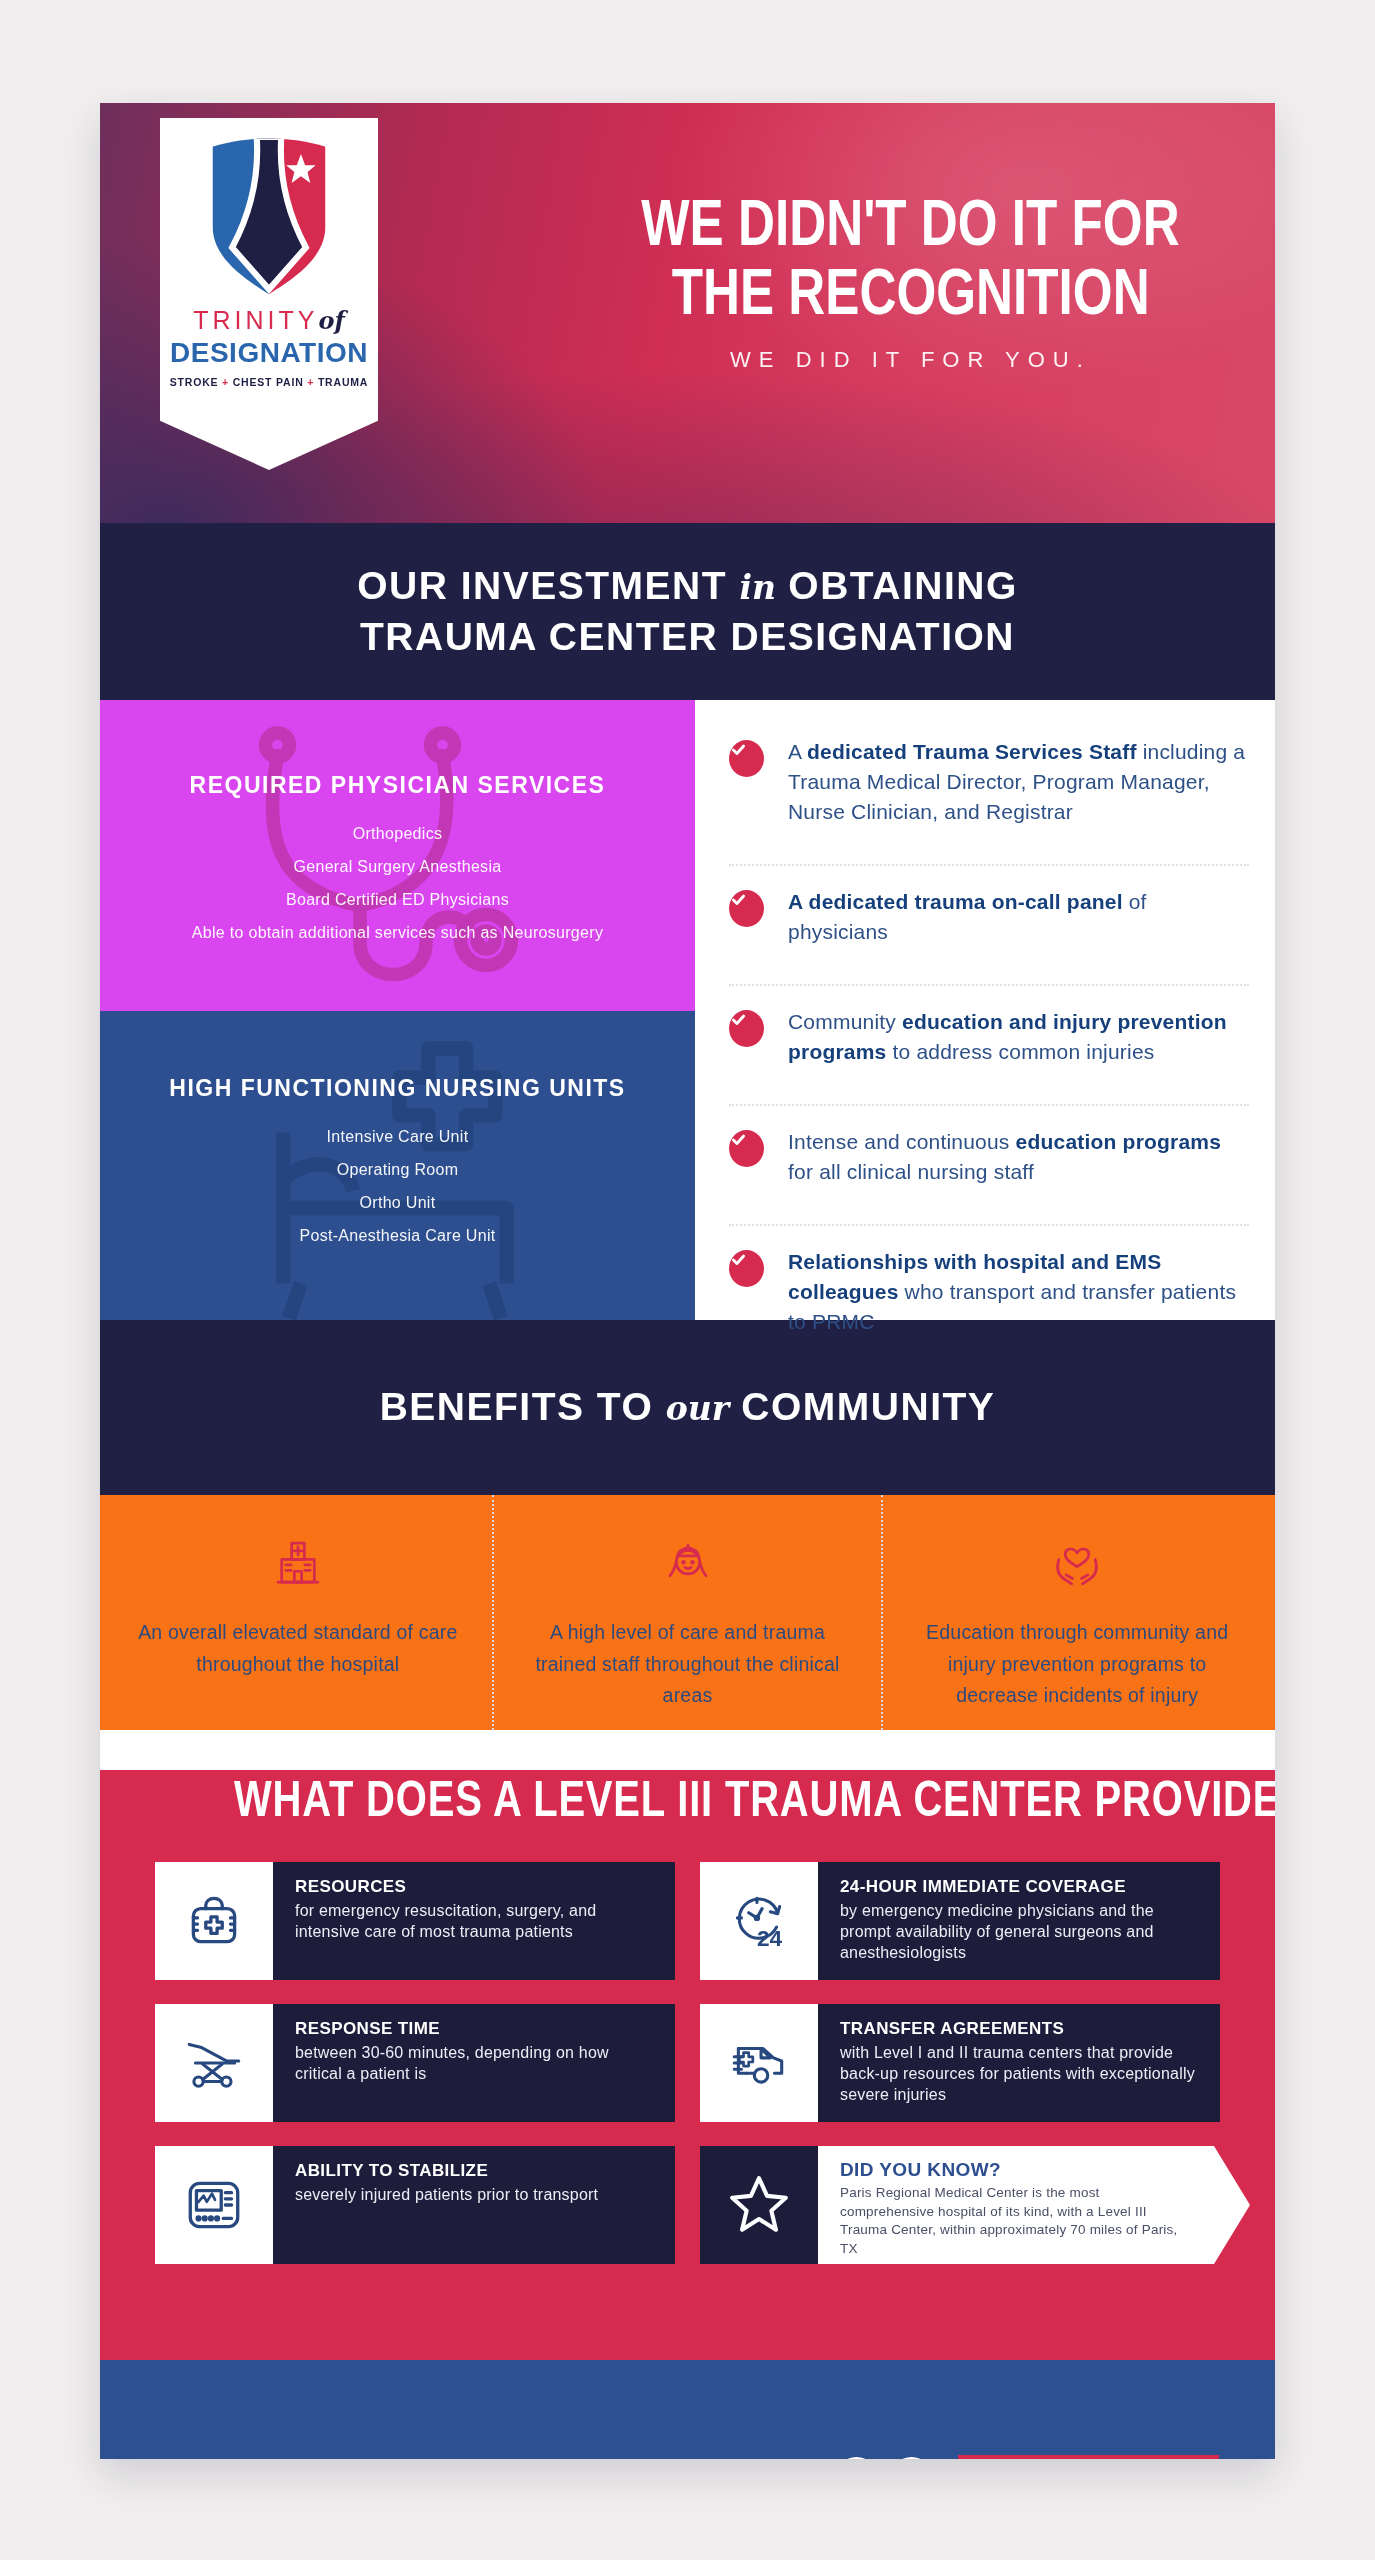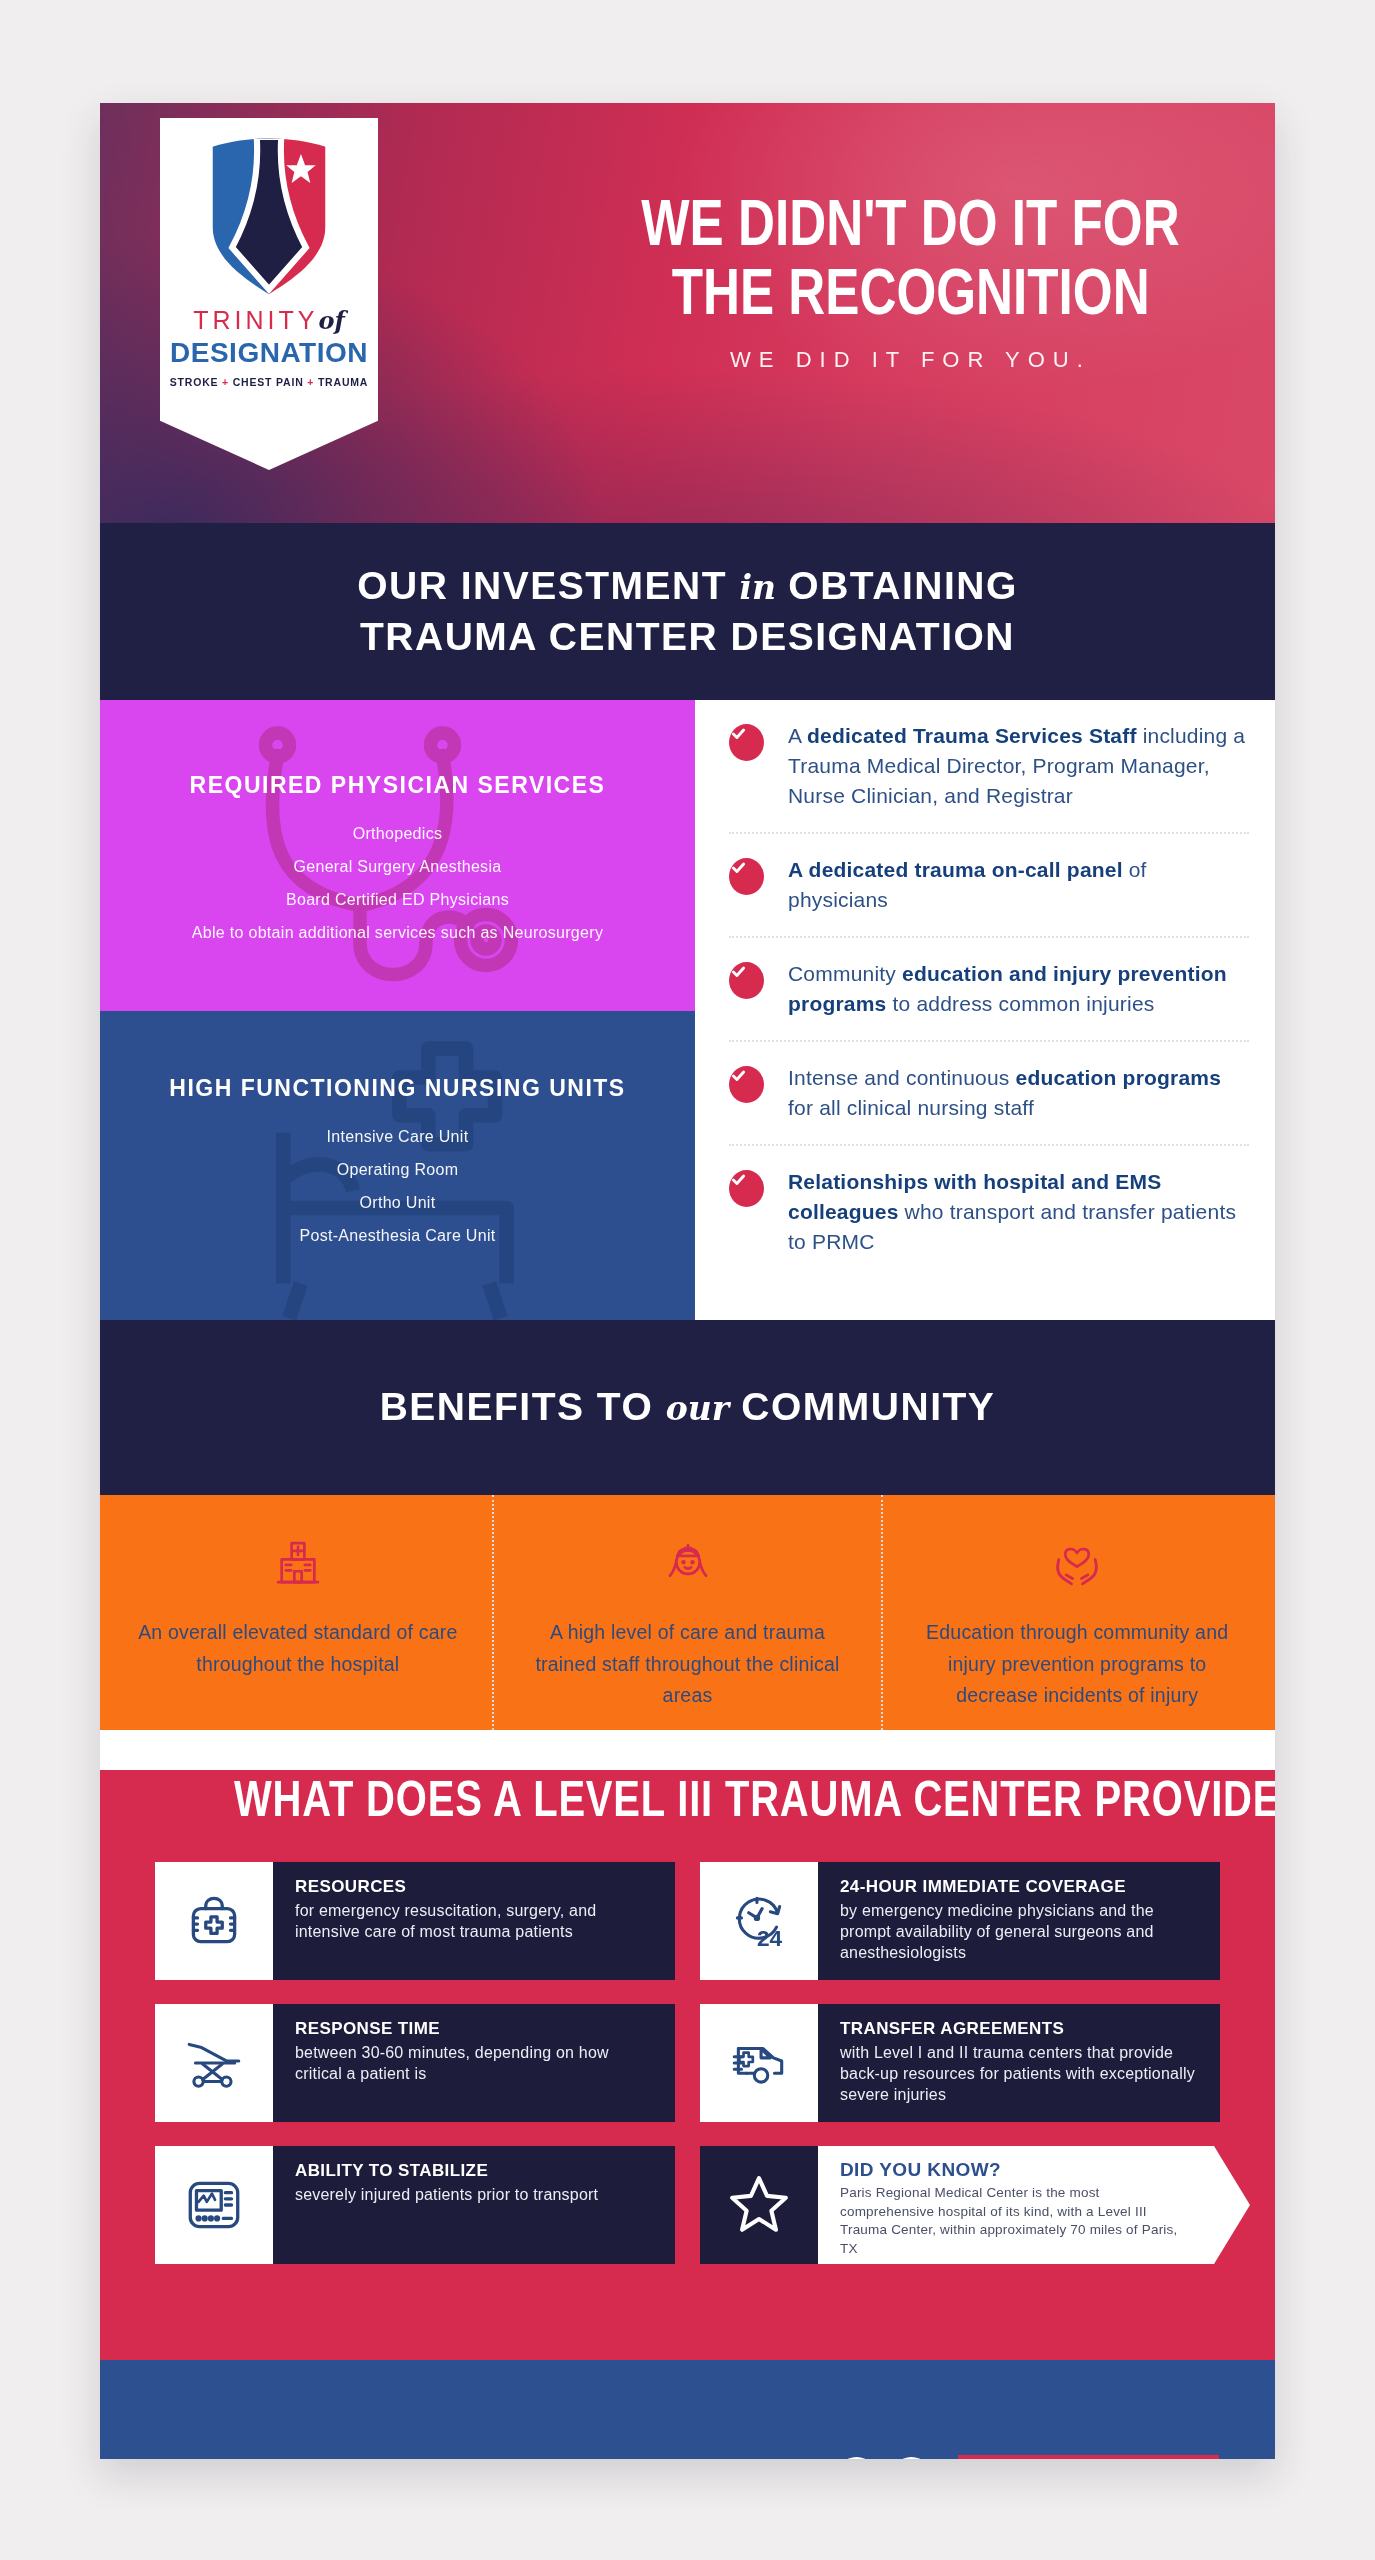--- a/index.html
+++ b/index.html
@@ -55,21 +55,21 @@
   .blue-box .box-inner{padding-top:64px;}
   .box-title{font-size:23px;font-weight:800;letter-spacing:1.5px;}
   .box-list{list-style:none;margin:26px 0 0;padding:0;}
   .box-list li{font-size:16px;color:rgba(255,255,255,.95);margin-top:15px;letter-spacing:.3px;}
   .box-list li:first-child{margin-top:0;}
   .watermark{position:absolute;z-index:1;opacity:.30;}
   .red-box .watermark{left:110px;top:18px;color:#8e1634;}
   .blue-box .watermark{left:140px;top:26px;color:#1d3a6e;opacity:.45;}
   
   .checklist{flex:1;background:#fff;padding:0 26px 0 34px;display:flex;flex-direction:column;}
-  .check-row{display:flex;gap:24px;padding:21px 0;align-items:flex-start;}
+  .check-row{display:flex;gap:24px;padding:21px 0;align-items:flex-start;margin-top:16px;}
   .check-row + .check-row{border-top:2px dotted #e0e0e6;}
   .check-bullet{flex:none;width:35px;height:37px;border-radius:50%;background:#d62a4e;display:flex;align-items:center;justify-content:center;margin-top:3px;}
   .check-bullet svg{width:19px;height:19px;}
   .check-text{margin:0;font-size:21px;line-height:30px;color:#2d5087;letter-spacing:.2px;}
   .check-text .b{font-weight:800;color:#16407c;}
   
   .benefits{height:235px;background:#f97316;display:flex;padding:0 4px;}
   .benefit-col{flex:1;text-align:center;padding:40px 34px 0;}
   .benefit-col + .benefit-col{border-left:2px dotted #dcdce2;}
   .benefit-icon svg{width:58px;height:58px;}

